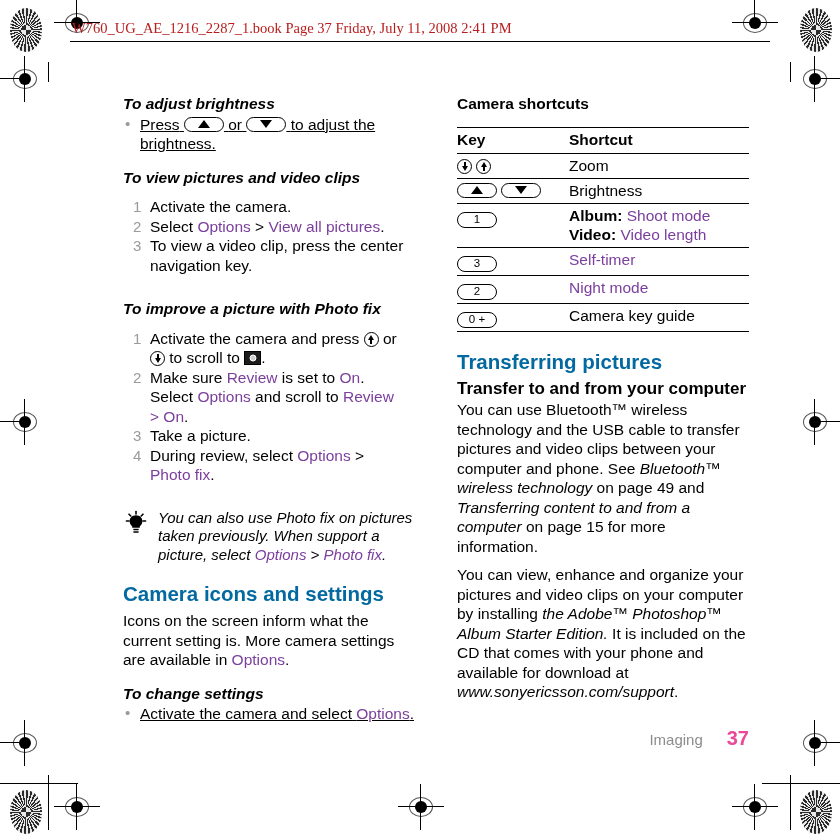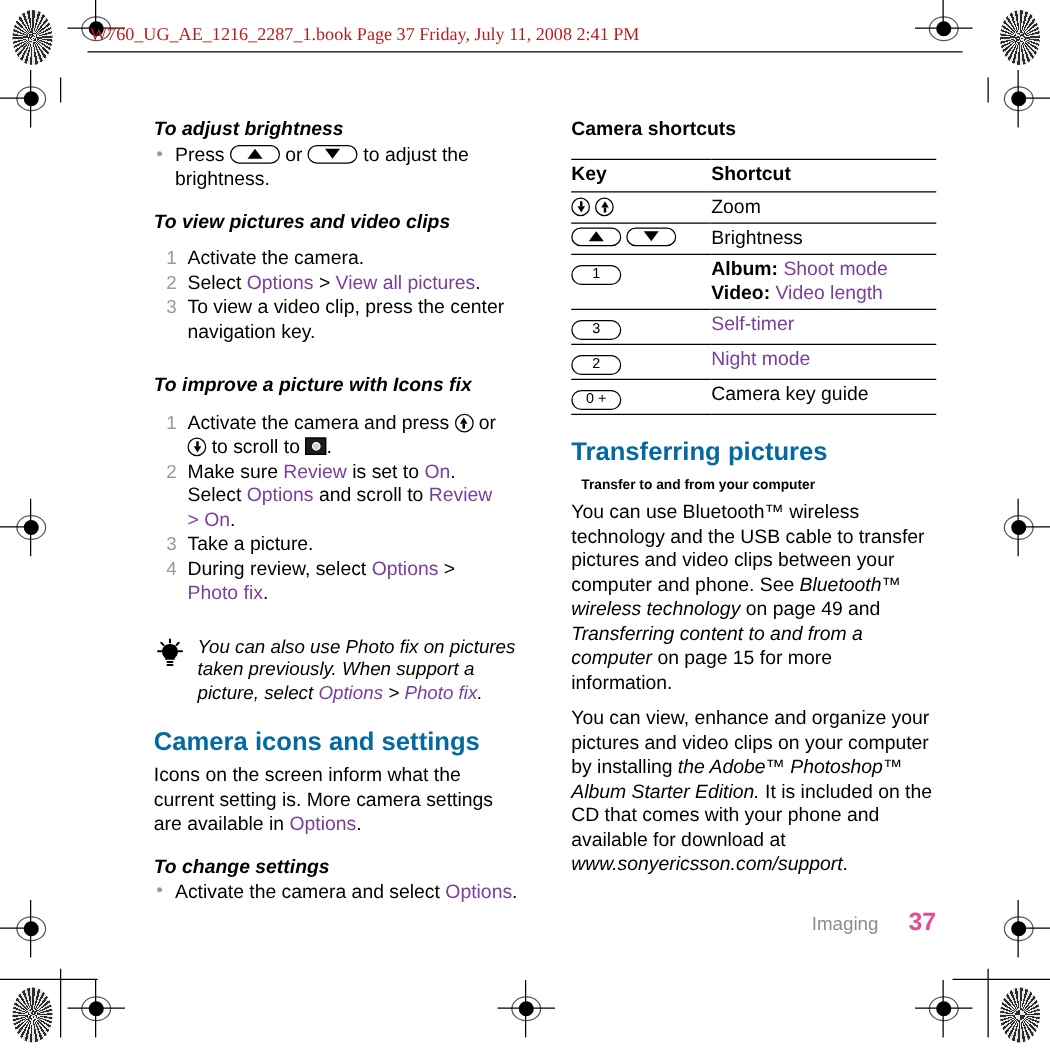--- a/index.html
+++ b/index.html
@@ -101,41 +101,42 @@
   .col-right { left: 457px; top: 94px; width: 292px; }
 
   h3.sub {
     font-size: 15.5px;
     font-weight: bold;
     font-style: italic;
     margin: 0 0 1px 0;
     line-height: 19.5px;
   }
   h3.sub-plain {
-    font-size: 11px;
+    font-size: 17px;
     font-weight: bold;
     font-style: normal;
-    margin: 0 0 2px 8px;
+    margin: 0 0 2px 0;
     line-height: 19.5px;
   }
   h2.section {
     color: #0369a1;
     font-size: 20.5px;
     font-weight: bold;
     margin: 4px 0 5px 0;
     line-height: 24px;
   }
   .purple { color: #7a3e9d; }
   .ital { font-style: italic; }
   .bold { font-weight: bold; }
 
   ul.bul {
     list-style: none;
     margin: 0;
     padding: 0;
+    text-decoration: underline;
   }
   ul.bul > li {
     position: relative;
     padding-left: 17px;
     margin: 0;
     line-height: 19.5px;
   }
   ul.bul > li::before {
     content: "\2022";
     position: absolute;
@@ -435,21 +436,21 @@
 
     <h3 class="sub">To view pictures and video clips</h3>
     <ol class="num">
       <li><span>Activate the camera.</span></li>
       <li><span>Select </span><span class="purple">Options</span><span> &gt; </span><span class="purple">View all pictures</span><span>.</span></li>
       <li><span>To view a video clip, press the center navigation key.</span></li>
     </ol>
 
     <div class="gap"></div>
 
-    <h3 class="sub">To improve a picture with Icons fix</h3>
+    <h3 class="sub">To improve a picture with Photo fix</h3>
     <ol class="num">
       <li><span>Activate the camera and press</span>
         <span class="keyround up"><span class="stem"></span></span>
         <span>or</span>
         <span class="keyround down"><span class="stem"></span></span>
         <span>to scroll to</span>
         <span class="camglyph"></span><span>.</span></li>
       <li><span>Make sure </span><span class="purple">Review</span><span> is set to </span><span class="purple">On</span><span>. Select </span><span class="purple">Options</span><span> and scroll to </span><span class="purple">Review</span><span class="purple"> &gt; </span><span class="purple">On</span><span>.</span></li>
       <li><span>Take a picture.</span></li>
       <li><span>During review, select </span><span class="purple">Options</span><span> &gt; </span><span class="purple">Photo fix</span><span>.</span></li>

